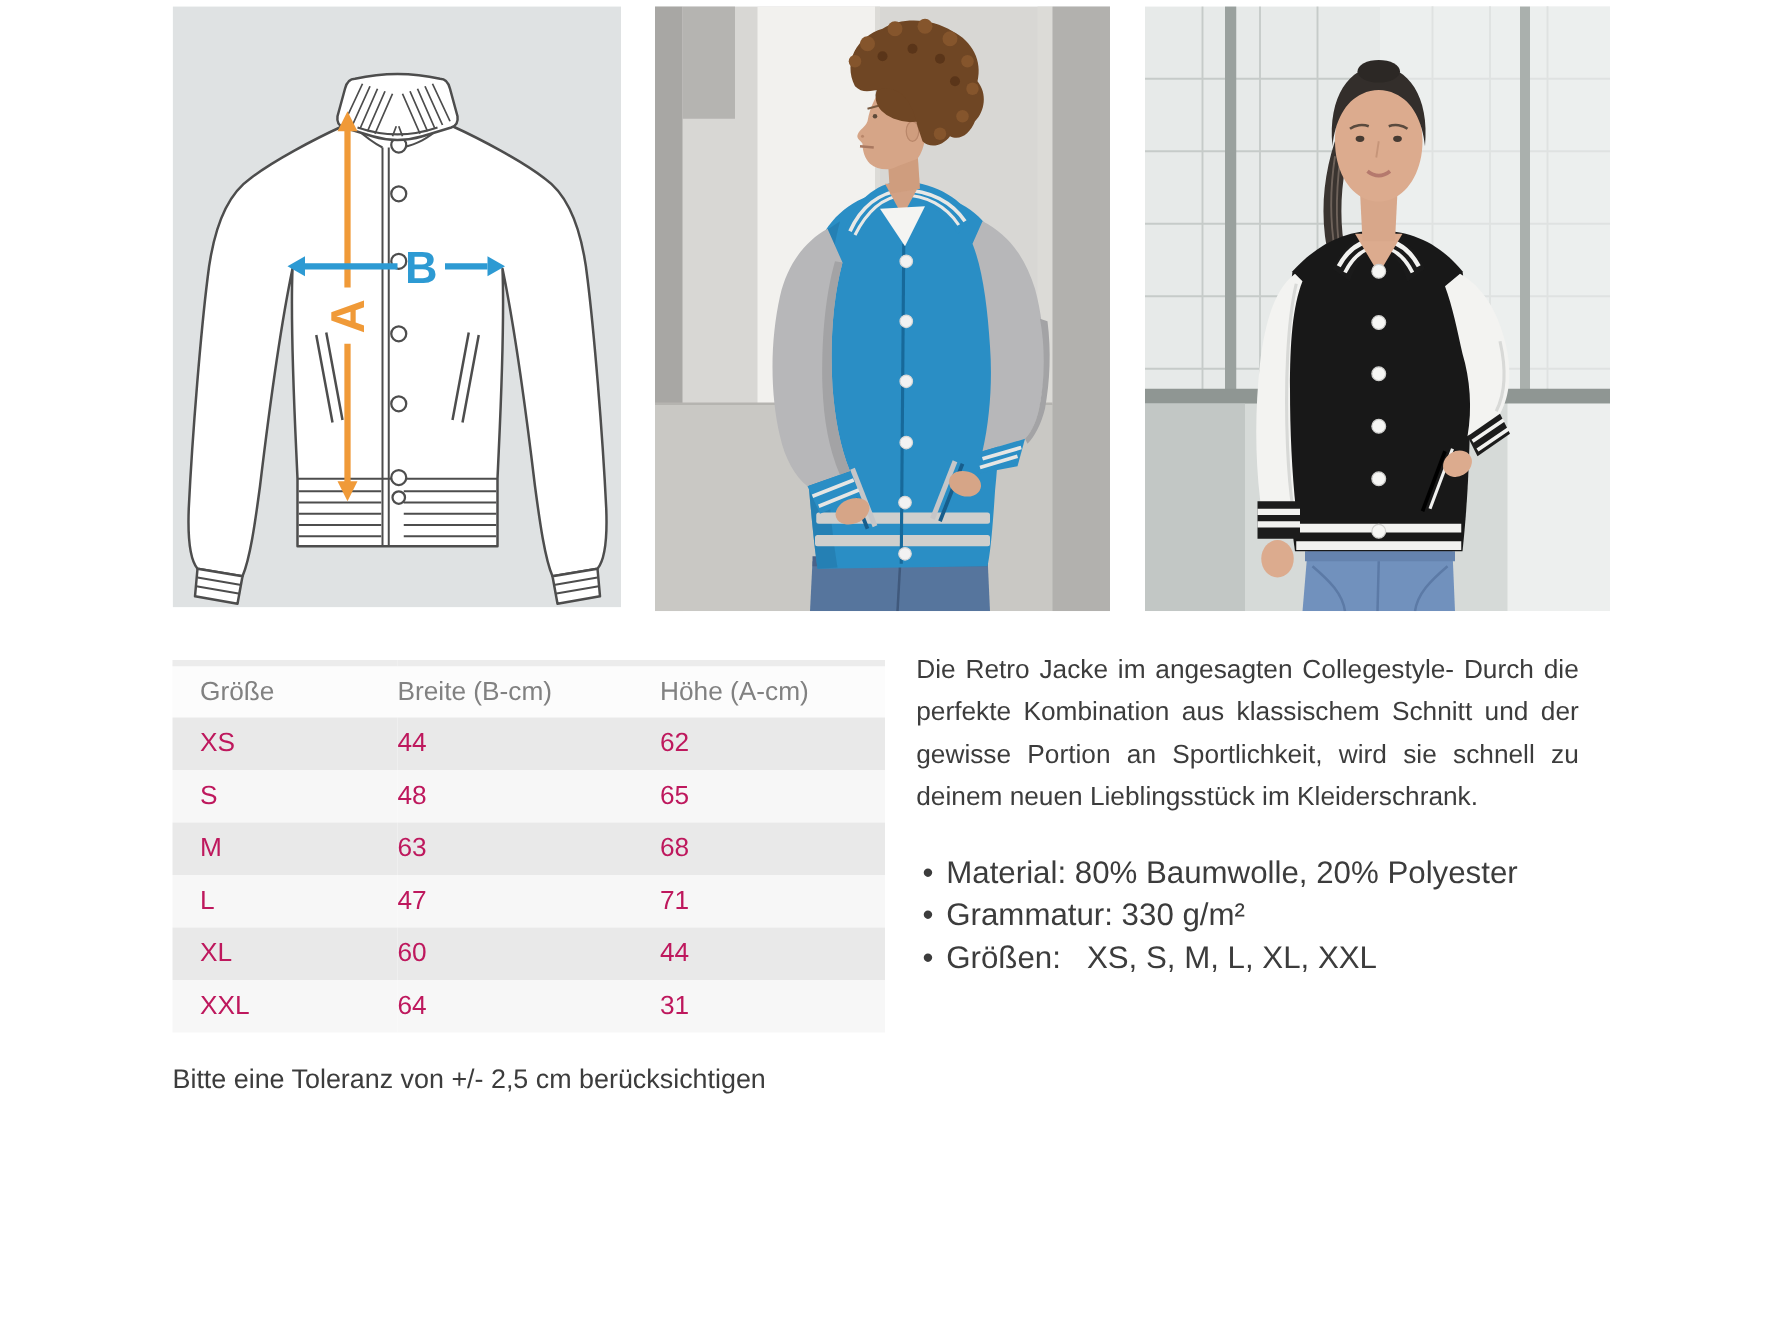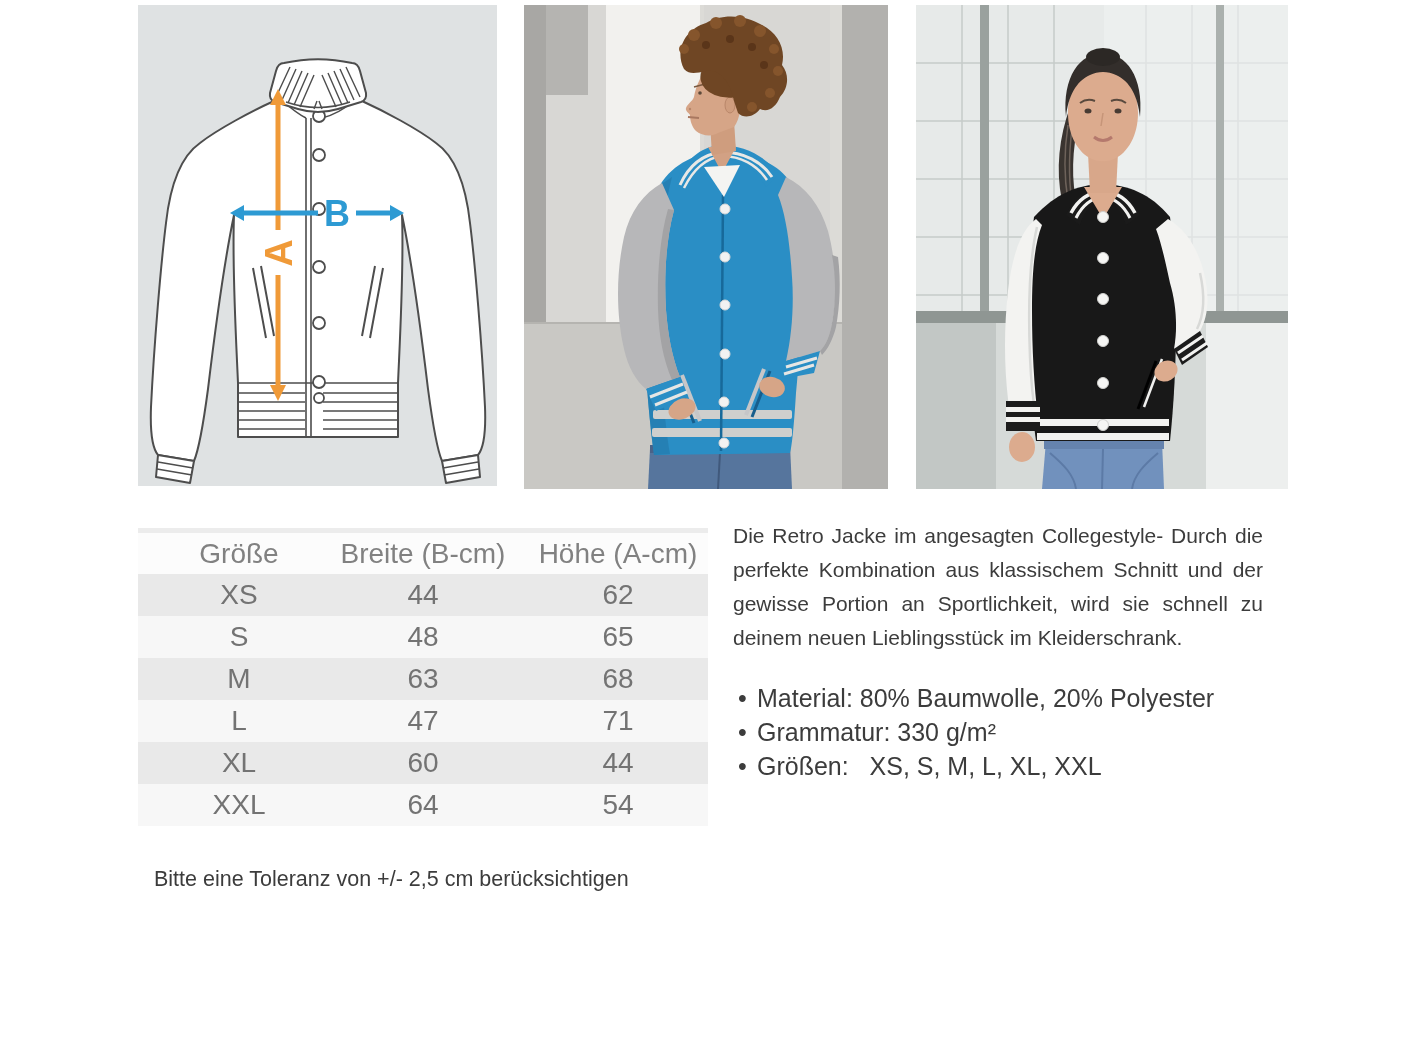--- a/index.html
+++ b/index.html
@@ -5,30 +5,30 @@
   html,body{margin:0;padding:0;background:#fff;}
   body{width:1416px;height:1062px;position:relative;font-family:"Liberation Sans","DejaVu Sans",sans-serif;overflow:hidden;}
   .page{position:absolute;inset:0;background:#fff;}
   figure{margin:0;padding:0;position:absolute;overflow:hidden;}
   figure svg{display:block;}
   .panel-diagram{left:138px;top:5px;width:359px;height:481px;}
   .panel-men{left:524px;top:5px;width:364px;height:484px;}
   .panel-women{left:916px;top:5px;width:372px;height:484px;}
 
   table.size-table{position:absolute;left:138px;top:528px;width:570px;border-collapse:collapse;border-top:5px solid #ececec;table-layout:fixed;}
-  table.size-table th,table.size-table td{font-weight:normal;text-align:center;font-size:28px;padding:0;vertical-align:middle;}
+  table.size-table th,table.size-table td{font-weight:normal;text-align:left;font-size:21px;padding:0;vertical-align:middle;}
   table.size-table th{height:41px;color:#818181;background:#fcfcfc;}
-  table.size-table td{height:42px;color:#737373;}
+  table.size-table td{height:42px;color:#be185d;}
   table.size-table th:nth-child(1),table.size-table td:nth-child(1){padding-left:22px;width:158px;}
   table.size-table th:nth-child(2),table.size-table td:nth-child(2){width:210px;}
   table.size-table th:nth-child(3),table.size-table td:nth-child(3){width:180px;}
   table.size-table tbody tr:nth-child(odd){background:#e9e9e9;}
   table.size-table tbody tr:nth-child(even){background:#f7f7f7;}
 
-  .tolerance{position:absolute;left:138px;top:851px;font-size:21.5px;color:#3c3c3c;margin:16px;text-align:right;}
+  .tolerance{position:absolute;left:138px;top:851px;font-size:21.5px;color:#3c3c3c;margin:0;text-align:right;}
 
   .description{position:absolute;left:733px;top:519px;width:530px;color:#3c3c3c;}
   .description .intro{margin:0 0 26px 0;font-size:21px;line-height:34px;text-align:justify;}
   ul.features{margin:0;padding:0;list-style:none;font-size:25px;line-height:34px;}
   ul.features li{position:relative;padding-left:24px;white-space:pre-wrap;}
   ul.features li::before{content:"\2022";position:absolute;left:5px;top:0;color:#3c3c3c;}
 </style>
 </head>
 <body>
 
@@ -302,21 +302,21 @@
 
         <tr>
           <td>XL</td>
           <td>60</td>
           <td>44</td>
         </tr>
 
         <tr>
           <td>XXL</td>
           <td>64</td>
-          <td>54</td>
+          <td>31</td>
         </tr>
       </tbody>
   </table>
 
   <p class="tolerance">Bitte eine Toleranz von +/- 2,5 cm berücksichtigen</p>
 
   <div class="description">
     <p class="intro">Die Retro Jacke im angesagten Collegestyle- Durch die perfekte Kombination aus klassischem Schnitt und der gewisse Portion an Sportlichkeit, wird sie schnell zu deinem neuen Lieblingsstück im Kleiderschrank.</p>
     <ul class="features">
 

